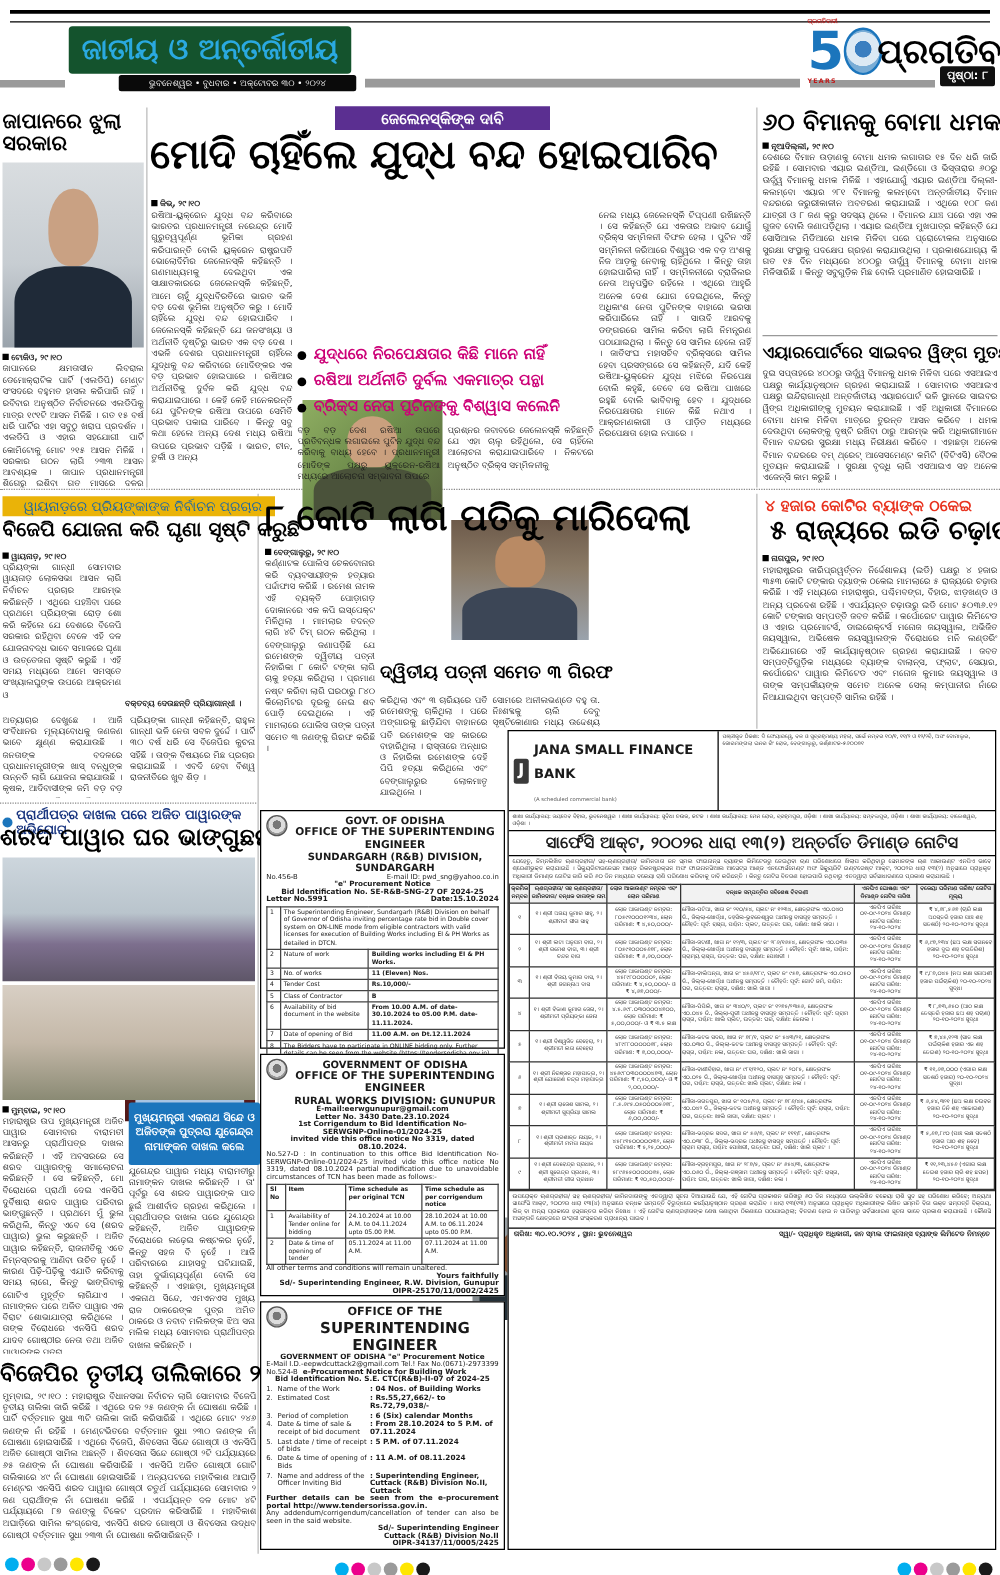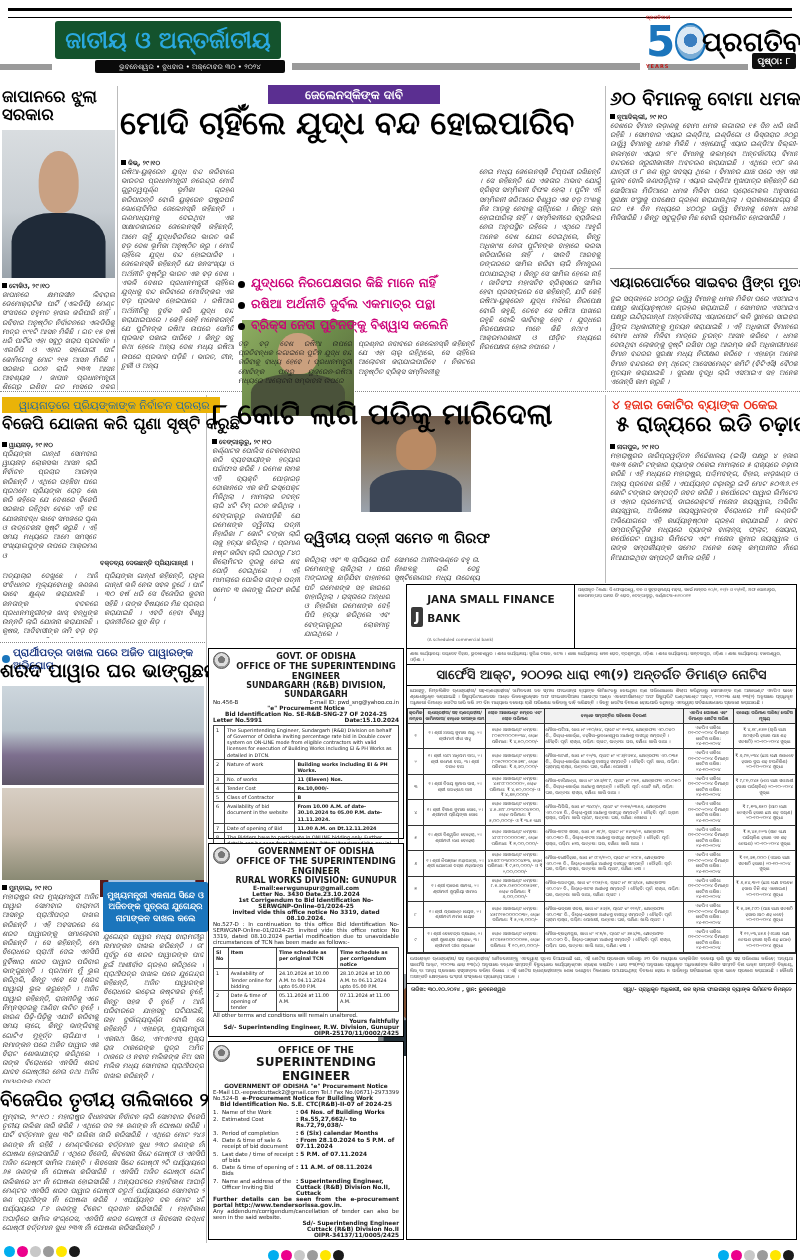--- a/index.html
+++ b/index.html
@@ -3,21 +3,21 @@
 <meta charset="utf-8">
 <style>
   html,body{margin:0;padding:0;background:#e8e8e4;}
   #page{position:relative;width:800px;height:1260px;background:#ffffff;overflow:hidden;
         font-family:"DejaVu Sans","Liberation Sans",sans-serif;color:#1a1a1a;}
   .abs{position:absolute;}
   .jtext{text-align:justify;overflow:hidden;}
   .hd{font-weight:bold;color:#000;line-height:1.12;}
   .byline{font-size:6.5px;font-weight:bold;}
   .byline .sq{display:inline-block;width:5px;height:5px;background:#000;margin-right:2px;}
-  .b7{font-size:7px;line-height:1.32;font-style:italic;}
+  .b7{font-size:7px;line-height:1.32;}
   .rule-top{left:8px;right:8px;top:8px;height:6px;border-top:3px solid #000;border-bottom:1px solid #000;}
   .graybar{background:#9a9a9a;height:6px;}
   .masthead{background:#14532d;border-radius:3px;display:flex;align-items:center;justify-content:center;}
   .masthead span{color:#2aa9e0;font-weight:bold;font-size:23px;}
   .datestrip{background:#0a0a0a;color:#fff;font-size:7px;display:flex;align-items:center;justify-content:center;border-radius:2px;}
   .brand{font-size:27px;font-weight:bold;color:#000;}
   .pagebox{background:#101010;color:#fff;font-size:9px;font-weight:bold;display:flex;align-items:center;justify-content:center;border-radius:2px;}
   .logo5{font-size:42px;font-weight:bold;color:#1b75bc;line-height:1;}
   .logoyears{font-size:5px;color:#c01818;font-weight:bold;letter-spacing:1px;}
   .logotop{font-size:5px;color:#c01818;font-weight:bold;}

